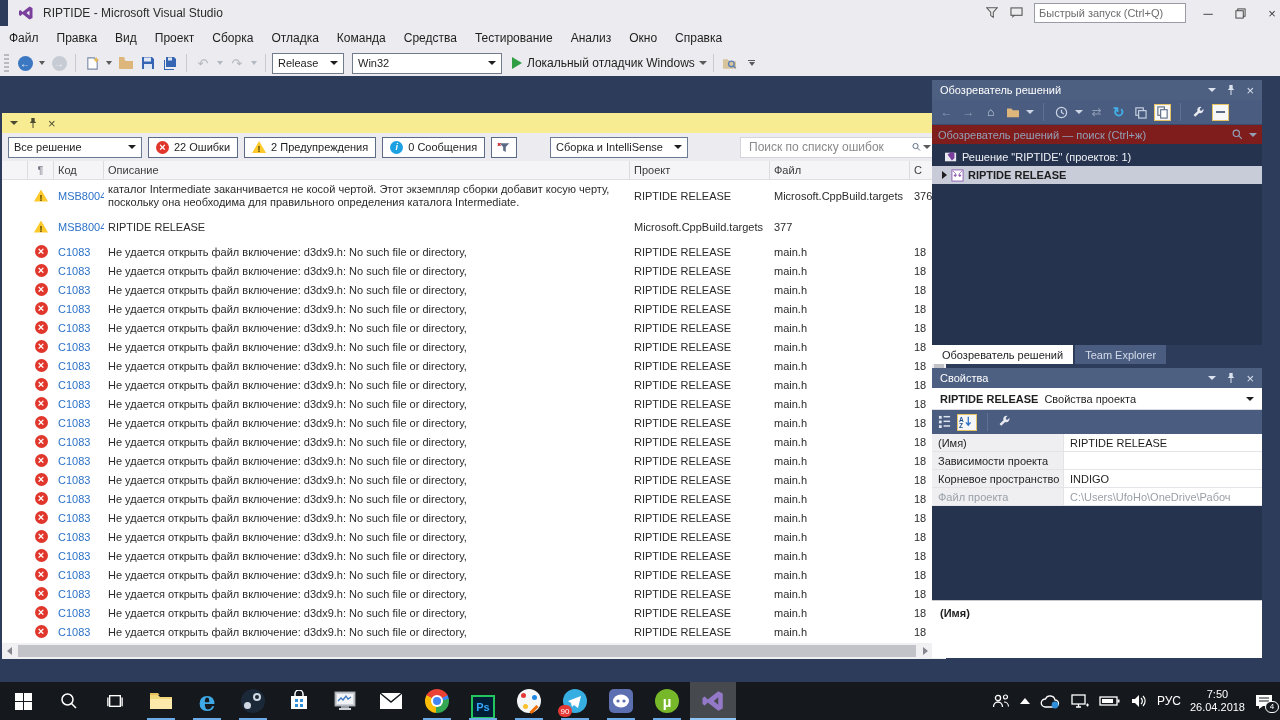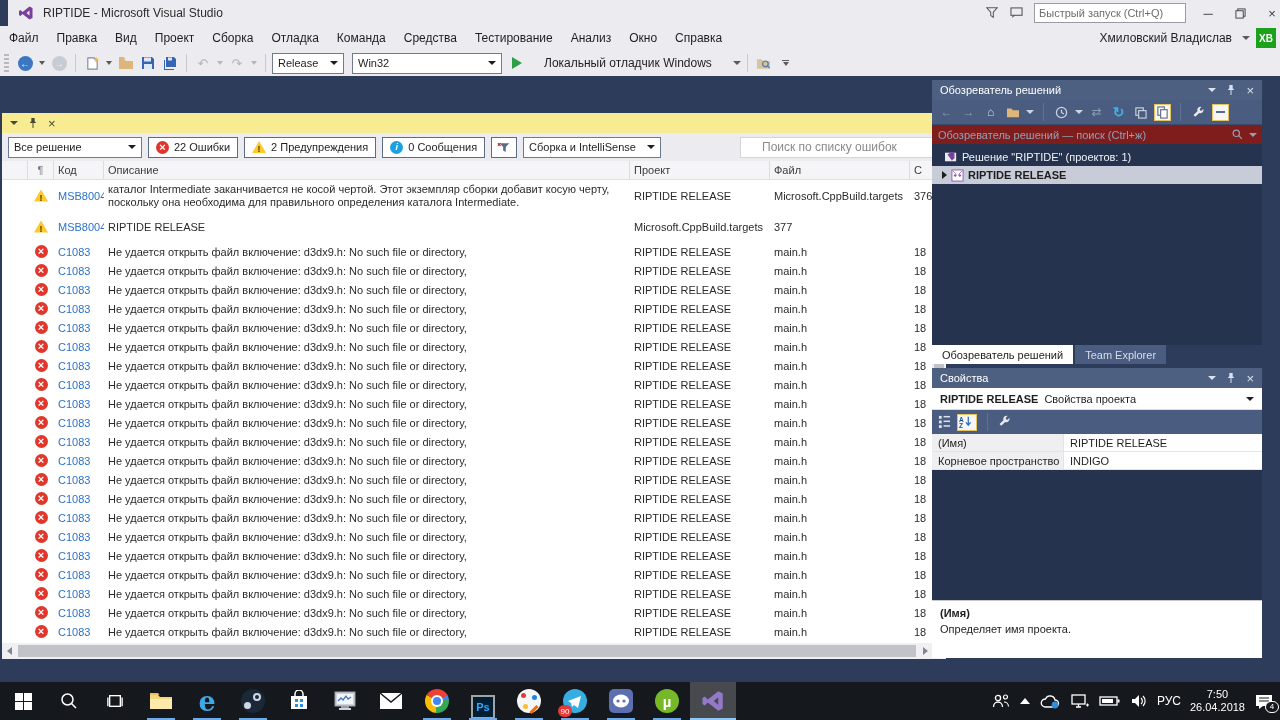--- a/index.html
+++ b/index.html
@@ -52,21 +52,21 @@
   .ep-toolbar { height:28px; background:#ececf0; display:flex; align-items:center; padding:0 6px; gap:6px; }
   .ep-toolbar .combo { border-color:#6b7b94; }
   .tog-btn { height:21px; border:1px solid #5b6b85; background:#fff; display:flex; align-items:center; gap:5px; padding:0 7px; font-size:11px; white-space:nowrap; }
   .sev-error { width:13px; height:13px; border-radius:50%; background:#e0362b; color:#fff; font-size:11px; font-weight:bold; display:flex; align-items:center; justify-content:center; line-height:13px; flex:none; }
   .sev-warn { position:relative; width:14px; height:12px; flex:none; }
   .sev-warn::before { content:""; position:absolute; inset:0; background:#fdc92b; clip-path:polygon(50% 0,100% 100%,0 100%); }
   .sev-warn::after { content:"!"; position:absolute; left:0; right:0; bottom:-1px; text-align:center; font-size:9px; font-weight:bold; color:#4a3a00; }
   .sev-info { width:13px; height:13px; border-radius:50%; background:#1ba1e2; color:#fff; font-size:9px; font-weight:bold; font-style:italic; display:flex; align-items:center; justify-content:center; flex:none; }
   .filter-btn { width:26px; height:21px; border:1px solid #5b6b85; background:#fff; display:flex; align-items:center; justify-content:center; }
   .ep-search { margin-left:auto; margin-right:4px; width:196px; height:21px; background:#fff; border:1px solid #d4d4da; display:flex; align-items:center; }
-  .ep-search input { flex:1; border:none; outline:none; background:transparent; font-family:"Liberation Sans",sans-serif; font-size:12px; padding:0 21px; color:#1d4ed8; }
+  .ep-search input { flex:1; border:none; outline:none; background:transparent; font-family:"Liberation Sans",sans-serif; font-size:12px; padding:0 8px; color:#1d4ed8; }
   .ep-search input::placeholder { color:#8a8a8a; }
 
   .el-grid { display:grid; grid-template-columns:26px 26px 50px 1fr 140px 140px 22px; }
   .ep-header { height:19px; background:#f5f5f7; border-bottom:1px solid #e0e0e0; margin-right:14px; }
   .ep-header .hc { display:flex; align-items:center; padding:0 4px; border-right:1px solid #dcdce0; color:#3b3b3b; overflow:hidden; white-space:nowrap; }
   .ep-body { flex:1; position:relative; overflow:hidden; margin-right:14px; background:#fff; }
   .el-row { border-bottom:none; }
   .el-row .c { padding:0 4px; overflow:hidden; white-space:nowrap; display:flex; align-items:center; color:#2b2b2b; }
   .el-row.err { height:19px; }
   .el-row.warn { height:31px; }
@@ -190,25 +190,20 @@
         <div class="menu-item">Проект</div>
         <div class="menu-item">Сборка</div>
         <div class="menu-item">Отладка</div>
         <div class="menu-item">Команда</div>
         <div class="menu-item">Средства</div>
         <div class="menu-item">Тестирование</div>
         <div class="menu-item">Анализ</div>
         <div class="menu-item">Окно</div>
         <div class="menu-item">Справка</div>
       </div>
-    <div class="menu-right">
-      <span>Хмиловский Владислав</span>
-      <span class="caret"></span>
-      <div class="avatar">ХВ</div>
-    </div>
   </div>
 
   <div class="toolbar">
     <div class="grip"></div>
     <div class="tool-ic">
         <span class="circ back">←</span>
       </div>
     <span class="dd-sm"></span>
     <div class="tool-ic">
         <span class="circ fwd">→</span>
@@ -248,21 +243,21 @@
     <span class="dd-sm" style="border-top-color:#b3b8c0;"></span>
     <div class="vsep"></div>
     <div class="combo" style="width:72px;">
       <span>Release</span>
         <span class="caret" style="margin-left:6px;"></span>
     </div>
     <div class="combo" style="width:150px; margin-left:6px;">
       <span>Win32</span>
         <span class="caret"></span>
     </div>
-    <div style="display:flex; align-items:center;gap:17px;">
+    <div style="display:flex; align-items:center;">
       <span class="play"></span>
       <span class="dbg-label">Локальный отладчик Windows</span>
       <span class="caret"></span>
     </div>
     <div class="vsep"></div>
     <div class="tool-ic dim">
       <svg width="15" height="14" viewBox="0 0 16 14">
           <path d="M1 3h5l2 2h7v8H1z" fill="#d8c49a"></path>
           <circle cx="10" cy="8" r="3" fill="none" stroke="#5b7fb5" stroke-width="1.4"></circle>
           <line x1="12" y1="10" x2="14.5" y2="12.5" stroke="#5b7fb5" stroke-width="1.4"></line>
@@ -307,21 +302,21 @@
         <div class="tog-btn">
           <span class="sev-info">i</span>
           <span>0 Сообщения</span>
         </div>
         <div class="filter-btn">
           <svg width="14" height="13" viewBox="0 0 16 14">
               <path d="M3 2h11l-4 4.5V12l-3-1.5V6.5z" fill="#5b6b85"></path>
               <path d="M1 2l3 3M4 2L1 5" stroke="#c62828" stroke-width="1.3"></path>
             </svg>
         </div>
-        <div class="combo" style="width:138px;">
+        <div class="combo" style="width:138px;margin-left:27px;">
           <span>Сборка и IntelliSense</span>
             <span class="caret"></span>
         </div>
         <div class="ep-search">
           <input placeholder="Поиск по списку ошибок" style="">
           <svg width="12" height="12" viewBox="0 0 14 14">
               <circle cx="5.5" cy="5.5" r="4" fill="none" stroke="#5b6b85" stroke-width="1.5"></circle>
               <line x1="8.5" y1="8.5" x2="12.5" y2="12.5" stroke="#5b6b85" stroke-width="1.5"></line>
             </svg>
           <span class="caret" style="margin:0 4px 0 2px;"></span>
@@ -747,28 +742,35 @@
                 <path d="M14 3.5a4 4 0 0 1-5.2 5L4 13.3 1.9 11.2l4.8-4.8a4 4 0 0 1 5-5.2L9.5 3.4l.4 2.1 2.1.4z" fill="#e8eaf0"></path>
               </svg>
           </span>
         </div>
         <div class="prop-grid">
             <div class="prop-row">
               <div class="pl">(Имя)</div>
               <div class="pv">RIPTIDE RELEASE</div>
             </div>
             <div class="prop-row">
+              <div class="pl">Зависимости проекта</div>
+              <div class="pv"></div>
+            </div>
+            <div class="prop-row">
               <div class="pl">Корневое пространство им</div>
               <div class="pv">INDIGO</div>
+            </div>
+            <div class="prop-row muted">
+              <div class="pl">Файл проекта</div>
+              <div class="pv">C:\Users\UfoHo\OneDrive\Рабоч</div>
             </div>
           </div>
         <div class="props-filler"></div>
         <div class="props-desc">
           <div class="dt">(Имя)</div>
-          <div>Определяет имя проекта.</div>
         </div>
       </div>
     </div>
   </div>
 
 
   <div class="taskbar">
     <div class="tb-slot">
       <div class="win-grid">
           <div></div>
@@ -834,21 +836,21 @@
         </svg>
     </div>
     <div class="tb-slot">
       <div style="position:relative; width:24px; height:24px; border-radius:50%; background:conic-gradient(from -60deg, #ea4335 0 120deg, #4285f4 0 140deg, #34a853 140deg 245deg, #fbbc05 245deg 360deg);">
         <div style="position:absolute; left:6px; top:6px; width:12px; height:12px; border-radius:50%; background:#fff;"></div>
         <div style="position:absolute; left:8px; top:8px; width:8px; height:8px; border-radius:50%; background:#4285f4;"></div>
       </div>
       <div class="runline"></div>
     </div>
     <div class="tb-slot">
-      <div style="width:24px; height:24px; background:#001e36; border:2px solid #a3a3a3; color:#31a8ff; font-size:11px; font-weight:bold; display:flex; align-items:center; justify-content:center;margin-top:12px;">Ps</div>
+      <div style="width:24px; height:24px; background:#001e36; border:2px solid #22c55e; color:#31a8ff; font-size:11px; font-weight:bold; display:flex; align-items:center; justify-content:center;margin-top:12px;">Ps</div>
       <div class="runline"></div>
     </div>
     <div class="tb-slot">
       <div style="position:relative; width:24px; height:24px; border-radius:50%; background:#f4f6f8;">
         <div style="position:absolute; left:4px; top:4px; width:5px; height:5px; border-radius:50%; background:#e53935;"></div>
         <div style="position:absolute; right:4px; top:6px; width:5px; height:5px; border-radius:50%; background:#1e88e5;"></div>
         <div style="position:absolute; left:6px; bottom:4px; width:5px; height:5px; border-radius:50%; background:#fbc02d;"></div>
         <div style="position:absolute; right:2px; bottom:2px; width:10px; height:3px; background:#ef6c00; transform:rotate(-45deg);"></div>
       </div>
       <div class="runline"></div>

